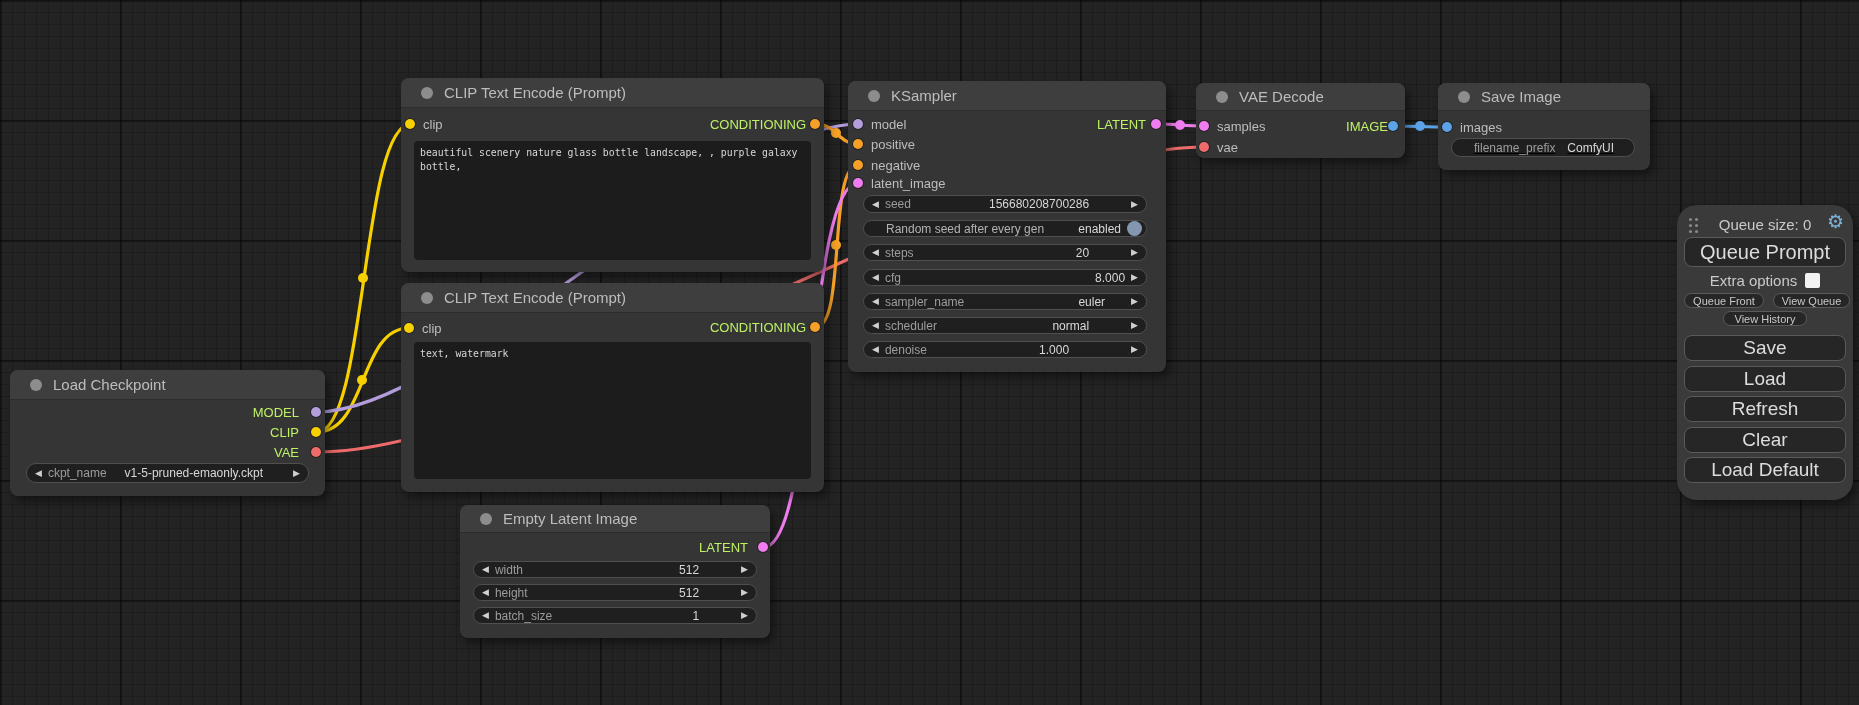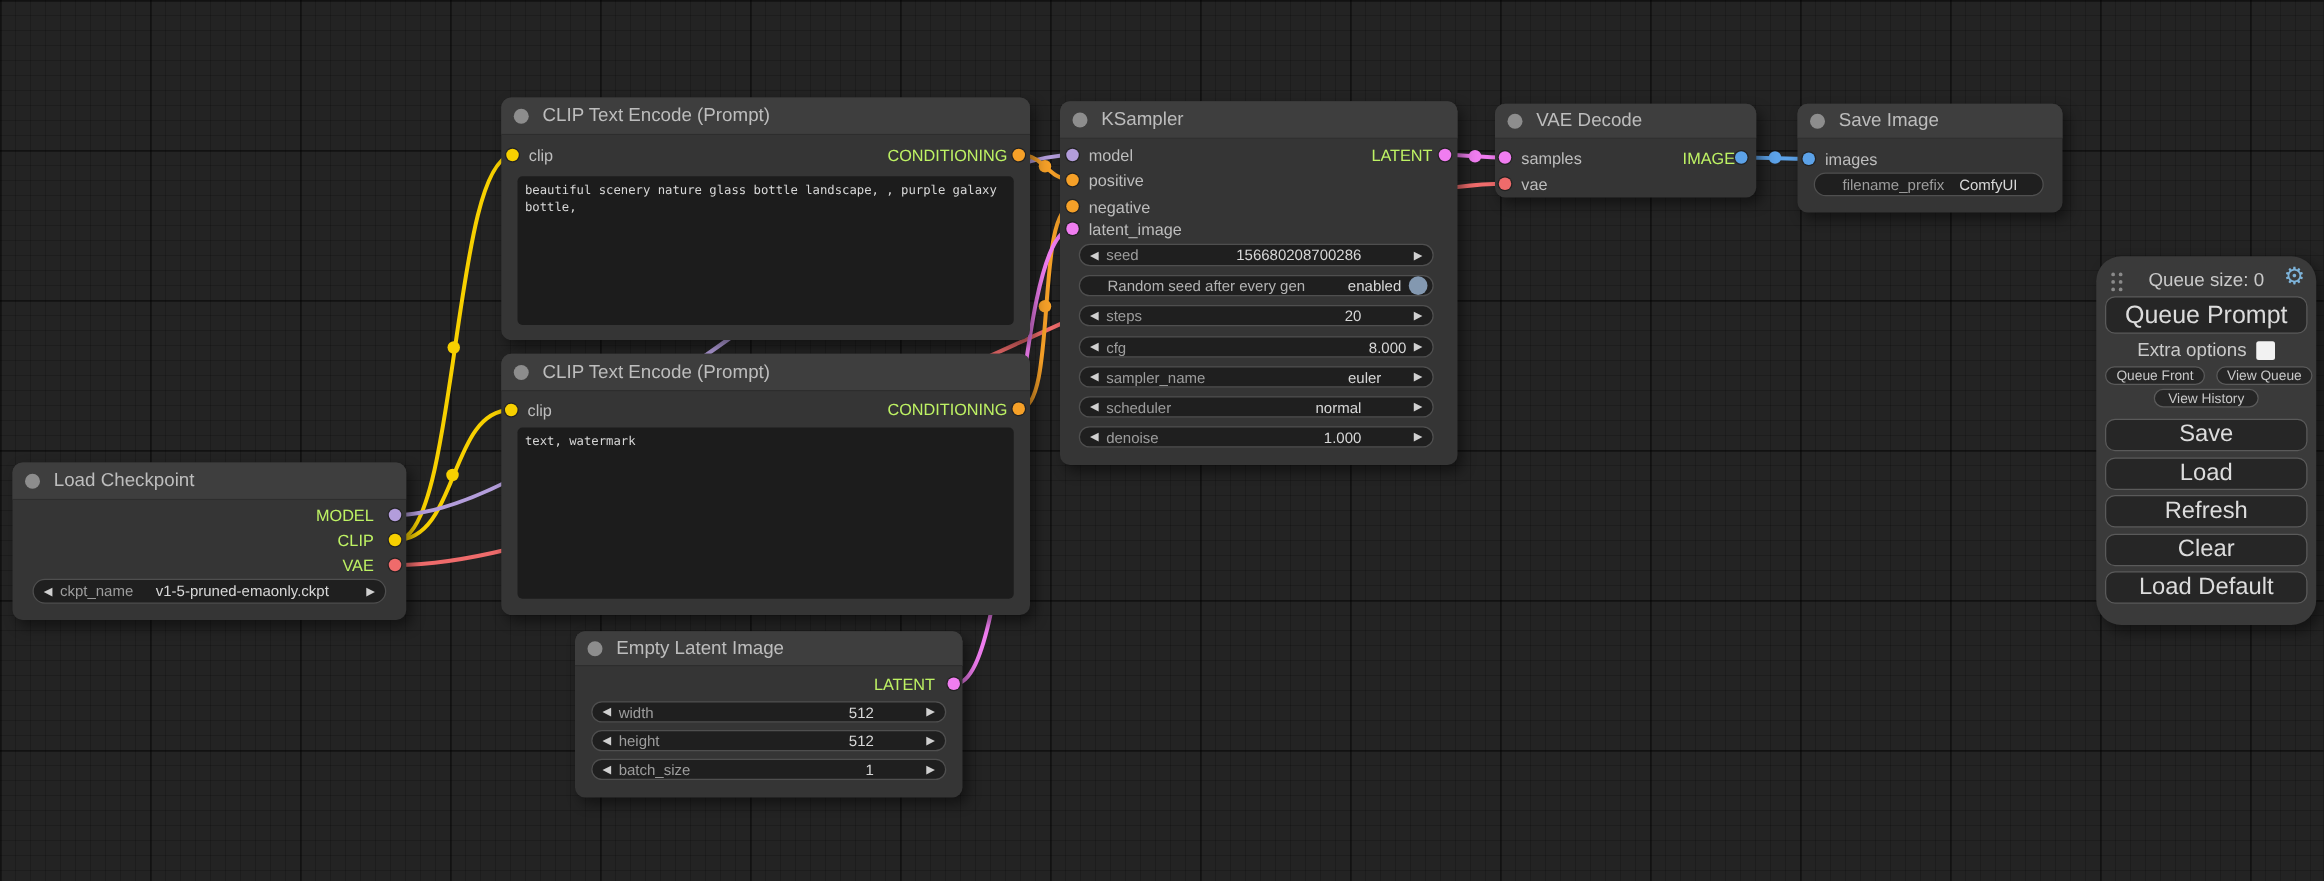--- a/index.html
+++ b/index.html
@@ -15,21 +15,21 @@
     font-family:"Liberation Sans", sans-serif;
   }
   #wires{position:absolute;left:0;top:0;z-index:1;}
   #wires path{fill:none;stroke-width:3.2;stroke-linecap:round;}
   .node{
     position:absolute;z-index:2;background:#353535;border-radius:8px;
     box-shadow:4px 5px 10px rgba(0,0,0,.45);
   }
   .ntitle{
     height:29px;background:#3e3e3e;border-radius:8px 8px 0 0;
-    display:flex;align-items:center;padding:0 10px;
+    display:flex;align-items:center;padding:0 20px;
     color:#bdbdbd;font-size:15px;border-bottom:1px solid #2d2d2d;white-space:nowrap;
   }
   .tdot{width:12px;height:12px;border-radius:50%;background:#8d8d8d;margin-right:11px;flex:0 0 auto;}
   .dot{position:absolute;width:10px;height:10px;border-radius:50%;box-shadow:0 0 0 1px rgba(0,0,0,.35);}
   .ilabel{position:absolute;font-size:13px;color:#bdbdbd;white-space:nowrap;}
   .olabel{position:absolute;font-size:13px;color:#bef264;white-space:nowrap;}
   .textbox{
     position:absolute;background:#1c1c1c;border-radius:4px;padding:5px 6px;
     font-family:"DejaVu Sans Mono", monospace;font-size:9.8px;line-height:14px;
     color:#d8d8d8;white-space:pre-wrap;word-break:break-word;box-sizing:border-box;
@@ -173,21 +173,21 @@
     </div>
     <div class="pill" style="left:15px;top:236px;width:284px;height:17px;">
       <span class="arr">◀</span>
       <span class="plabel">scheduler</span>
       <span class="pvalue" style="margin-right:36px;">normal</span>
       <span class="arr">▶</span>
     </div>
     <div class="pill" style="left:15px;top:260px;width:284px;height:17px;">
       <span class="arr">◀</span>
       <span class="plabel">denoise</span>
-      <span class="pvalue" style="margin-right:36px;">1.000</span>
+      <span class="pvalue" style="margin-right:56px;">1.000</span>
       <span class="arr">▶</span>
     </div>
   </div>
 
   <div class="node" style="left:1196px;top:83px;width:209px;height:75px;">
     <div class="ntitle" style="height:27px;">
       <span class="tdot"></span>
       <span>VAE Decode</span>
     </div>
     <span class="dot" style="left:3px;top:38px;background:#f07df0;"></span>
@@ -198,21 +198,21 @@
     <span class="dot" style="left:192px;top:38px;background:#5ca2e8;"></span>
   </div>
 
   <div class="node" style="left:1438px;top:83px;width:212px;height:87px;">
     <div class="ntitle" style="height:27px;">
       <span class="tdot"></span>
       <span>Save Image</span>
     </div>
     <span class="dot" style="left:4px;top:39px;background:#5ca2e8;"></span>
     <span class="ilabel" style="left:22px;top:37px;">images</span>
-    <div class="pill" style="left:13px;top:55px;width:184px;height:19px;">
+    <div class="pill" style="left:13px;top:55px;width:184px;height:19px;text-decoration:underline;">
       <span class="plabel" style="margin-left:14px;">filename_prefix</span>
       <span class="pvalue" style="margin-right:12px;">ComfyUI</span>
     </div>
   </div>
 
   <div class="node" style="left:460px;top:505px;width:310px;height:133px;">
     <div class="ntitle" style="height:27px;">
       <span class="tdot"></span>
       <span>Empty Latent Image</span>
     </div>

